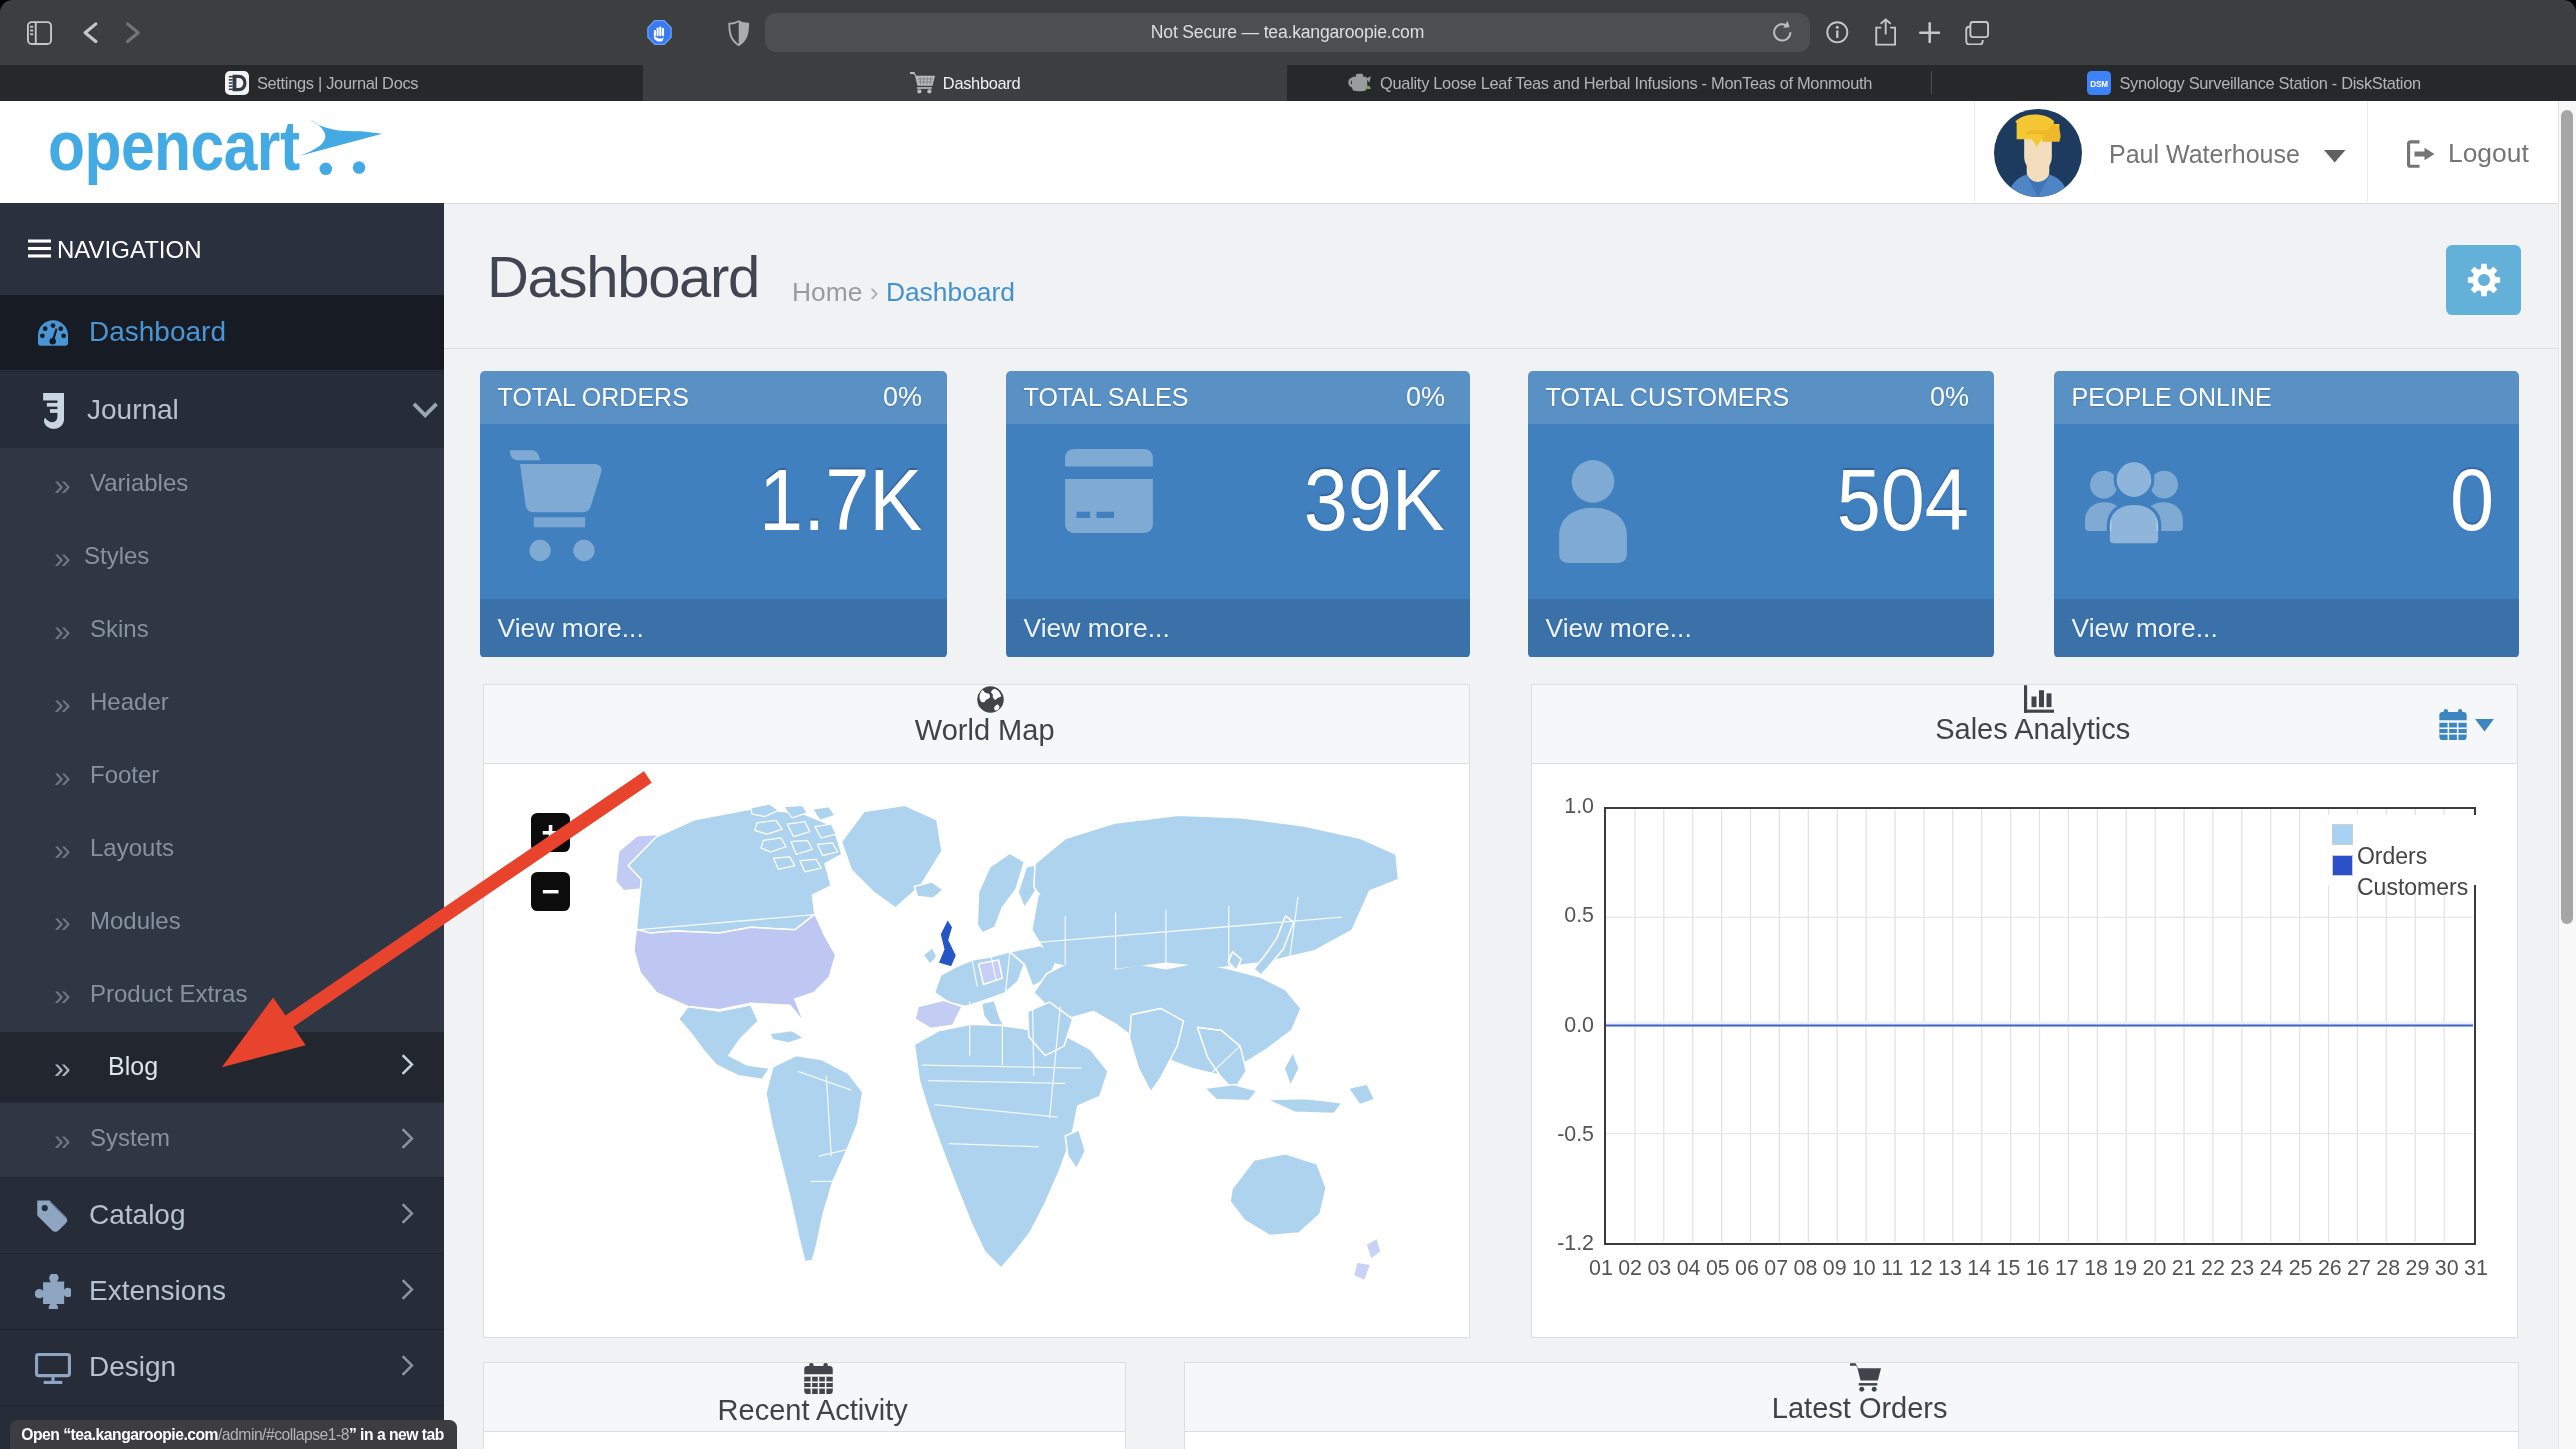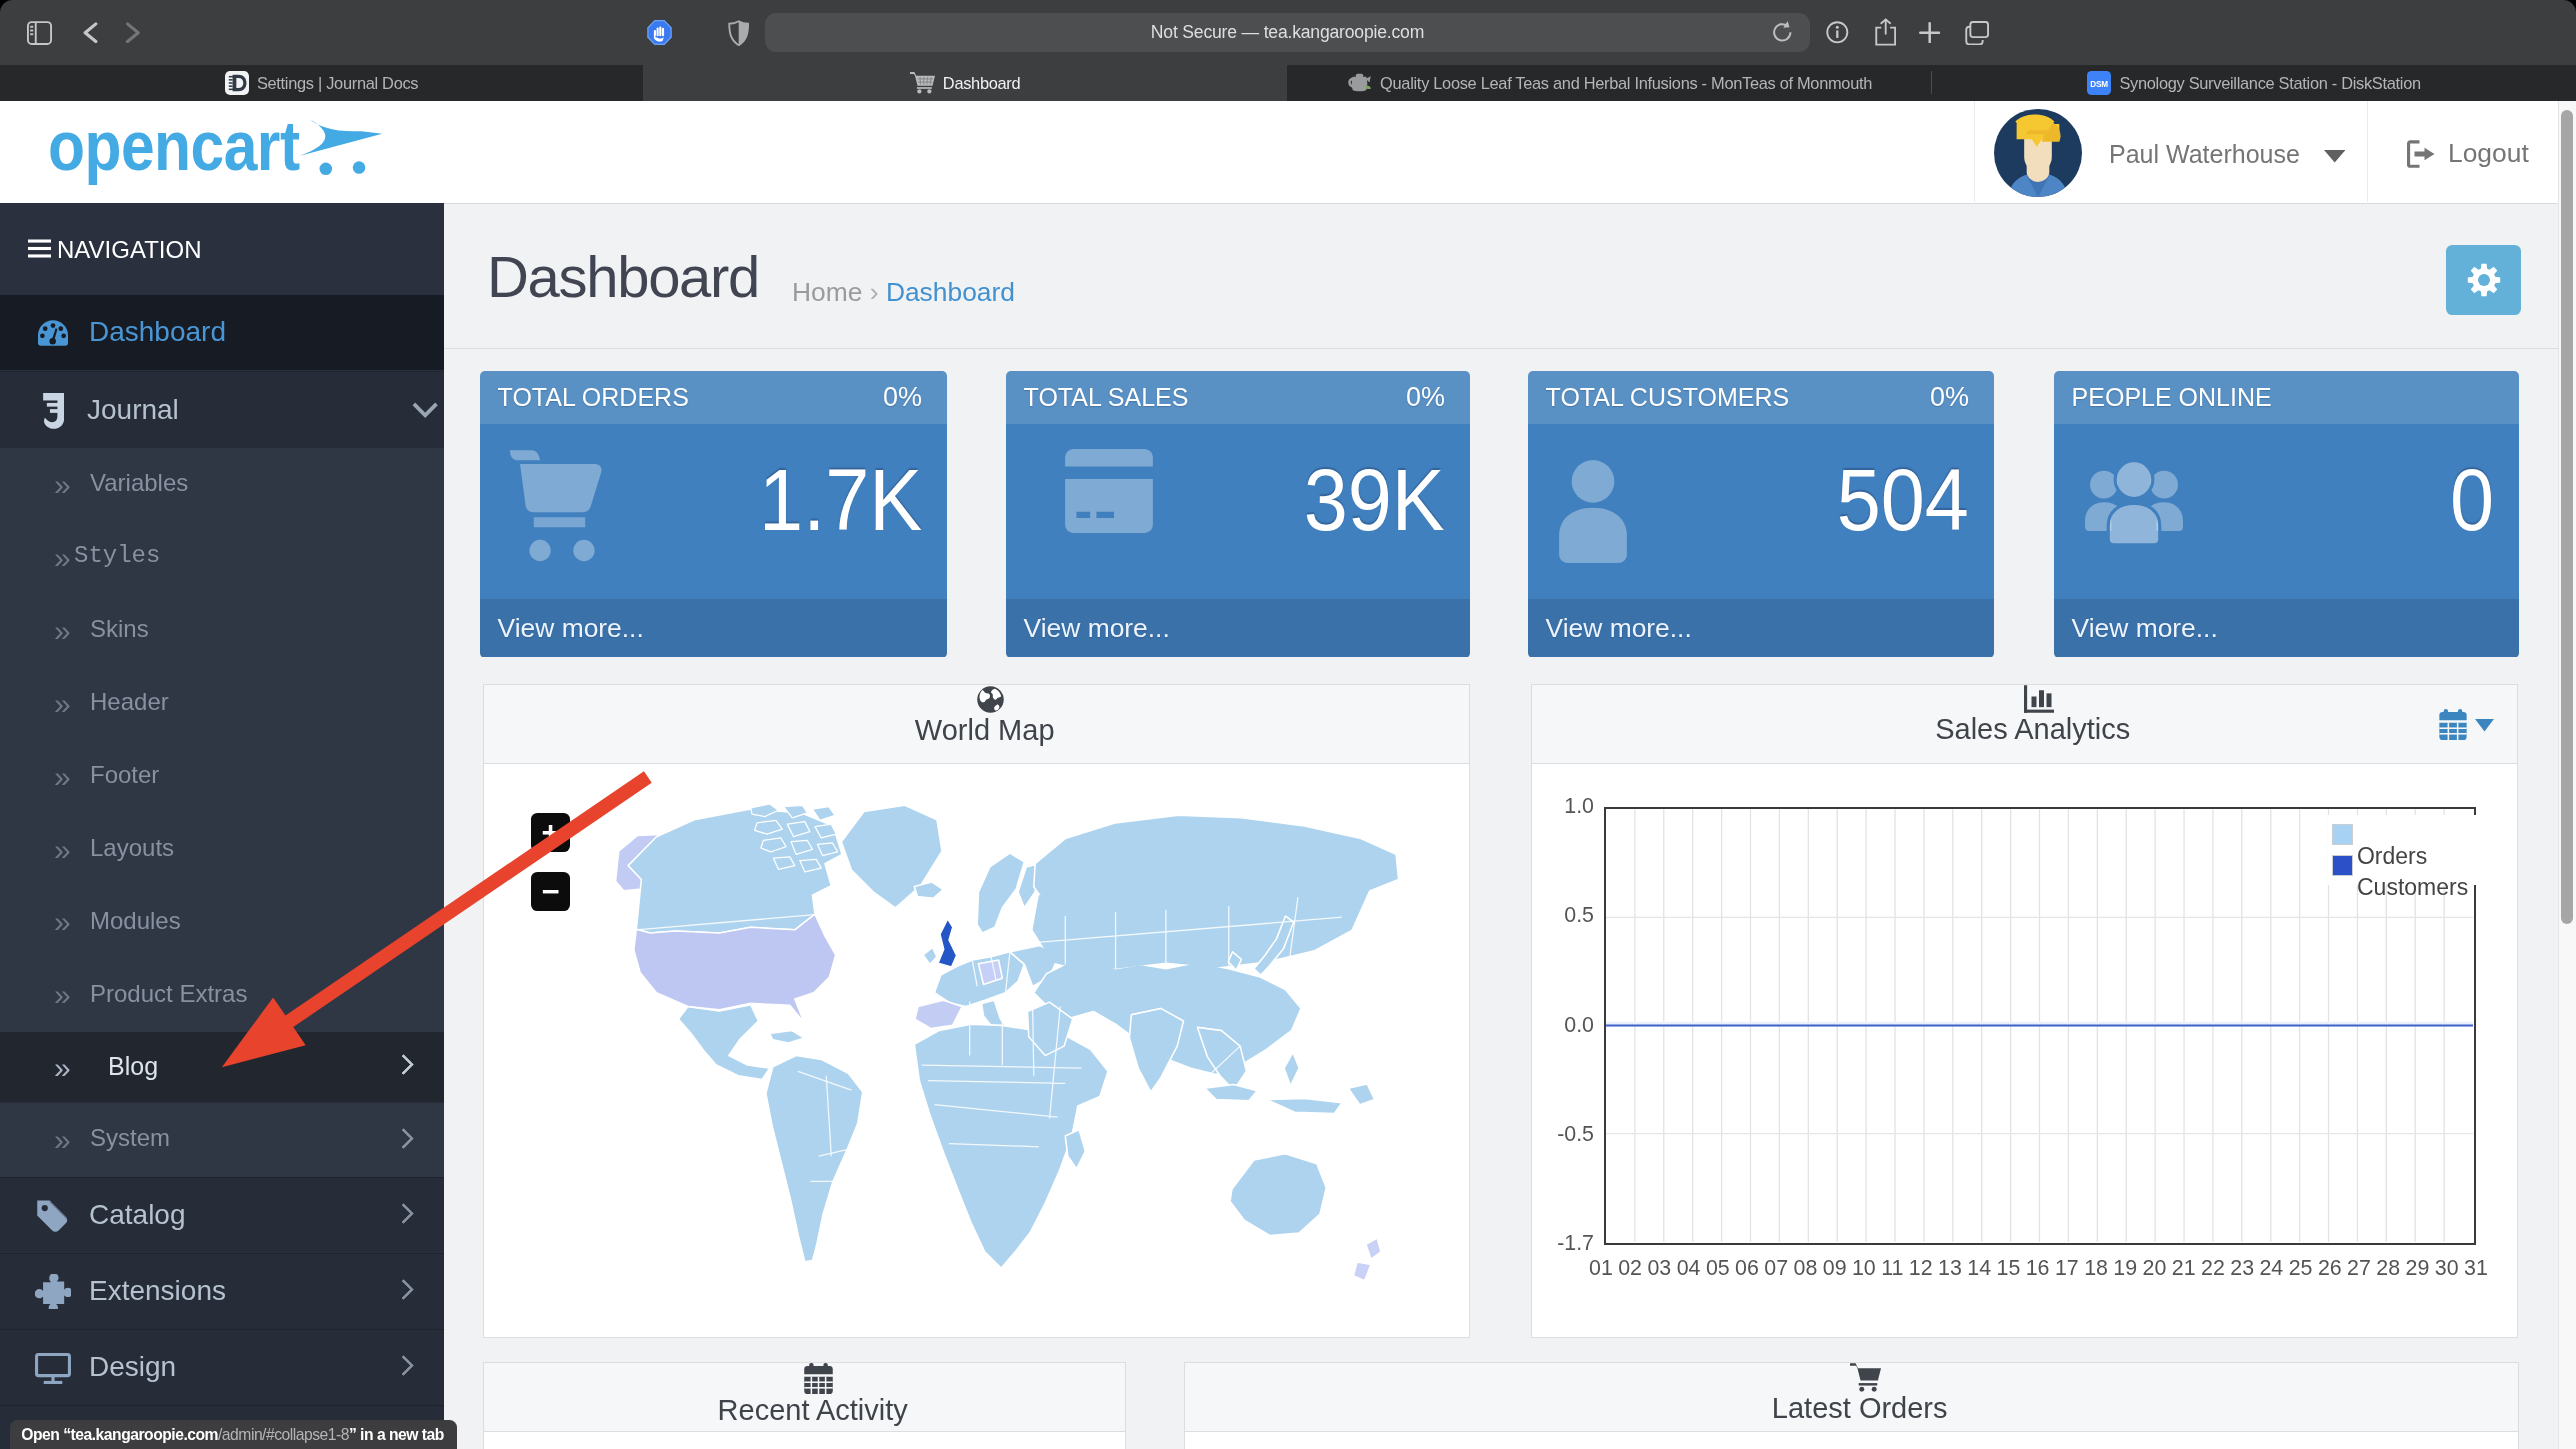--- a/index.html
+++ b/index.html
@@ -259,21 +259,21 @@
     <span class="abs toplink" style="left:87px;top:22px;">Journal</span>
     <svg class="abs" style="left:412px;top:30px;" width="26.4" height="16.4" viewBox="0 0 42 26">
         <path fill="none" stroke="#9aa5b3" stroke-width="6" d="M3 3l18 18L39 3"></path>
       </svg>
   </div>
 
   <div class="srow" style="top:245px;height:584px;background:#2f3644;"></div>
   <span class="abs dbl" style="top:265px;">»</span>
     <span class="abs sublink" style="left:90px;top:266px;">Variables</span>
   <span class="abs dbl" style="top:338px;">»</span>
-    <span class="abs sublink" style="left:74px;top:339px;font-family:Liberation Mono, monospace;">Styles</span>
+    <span class="abs sublink" style="left:84px;top:339px;">Styles</span>
   <span class="abs dbl" style="top:411px;">»</span>
     <span class="abs sublink" style="left:90px;top:412px;">Skins</span>
   <span class="abs dbl" style="top:484px;">»</span>
     <span class="abs sublink" style="left:90px;top:485px;">Header</span>
   <span class="abs dbl" style="top:557px;">»</span>
     <span class="abs sublink" style="left:90px;top:558px;">Footer</span>
   <span class="abs dbl" style="top:630px;">»</span>
     <span class="abs sublink" style="left:90px;top:631px;">Layouts</span>
   <span class="abs dbl" style="top:702px;">»</span>
     <span class="abs sublink" style="left:90px;top:704px;">Modules</span>
@@ -521,21 +521,21 @@
         <line x1="0" y1="516" x2="1379" y2="516"></line>
       </g>
     <rect x="0" y="338" width="1379" height="8" fill="#eaf1fb"></rect>
     <line x1="0" y1="344" x2="1379" y2="344" stroke="#3f62c9" stroke-width="3.5"></line>
   </svg>
 </div>
 <div class="abs ylab" style="top:794px;">1.0</div>
 <div class="abs ylab" style="top:903px;">0.5</div>
 <div class="abs ylab" style="top:1013px;">0.0</div>
 <div class="abs ylab" style="top:1122px;">-0.5</div>
-<div class="abs ylab" style="top:1231px;">-1.7</div>
+<div class="abs ylab" style="top:1231px;">-1.2</div>
 <div class="abs" id="xlabels">
     <span>01</span>
     <span>02</span>
     <span>03</span>
     <span>04</span>
     <span>05</span>
     <span>06</span>
     <span>07</span>
     <span>08</span>
     <span>09</span>

